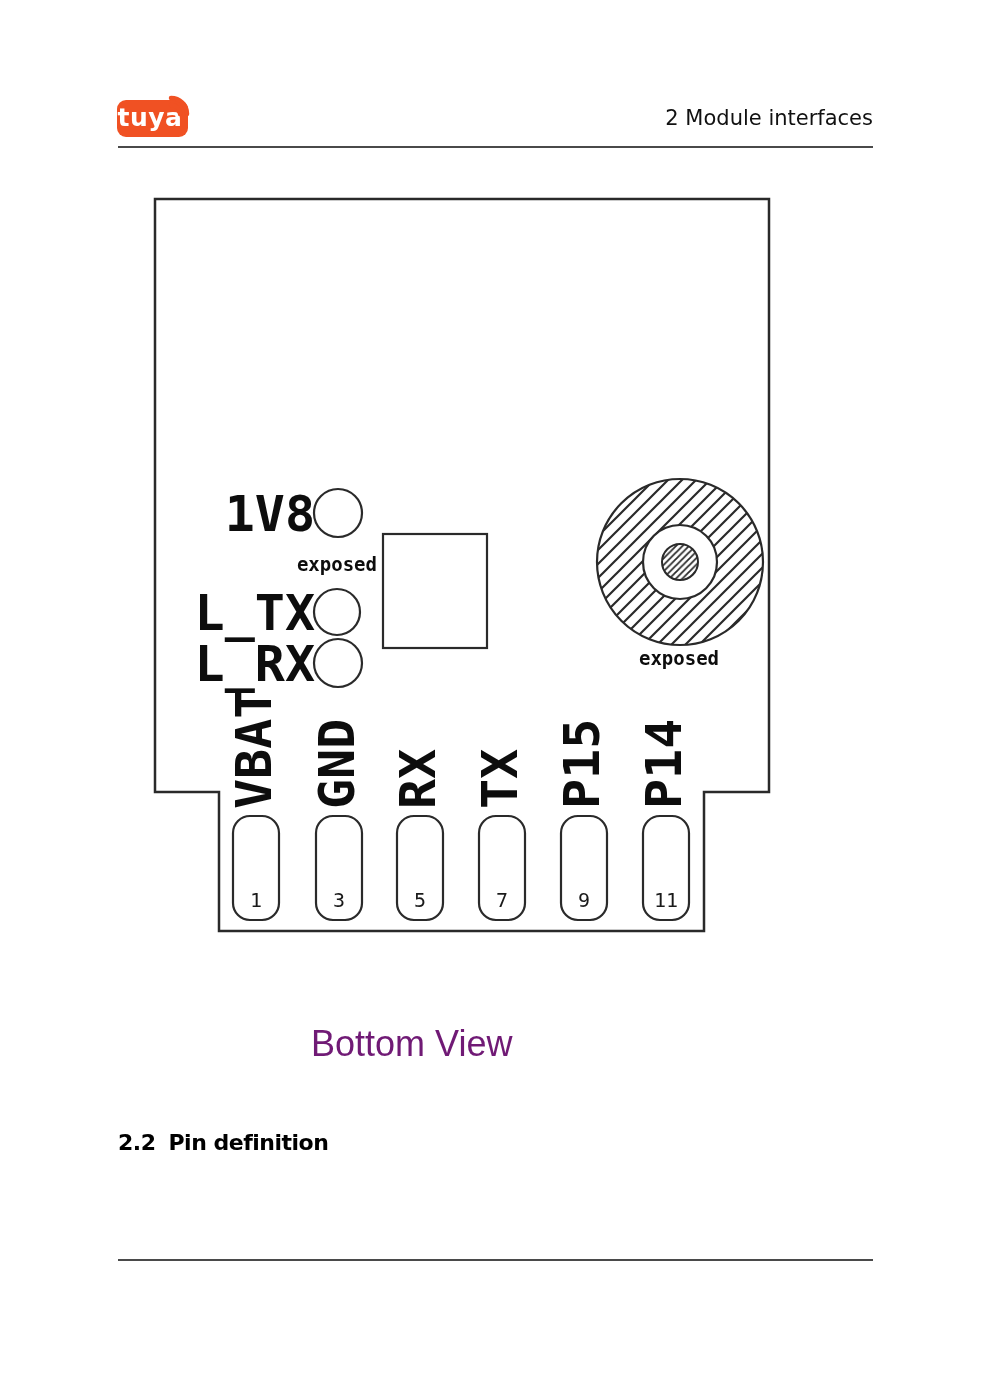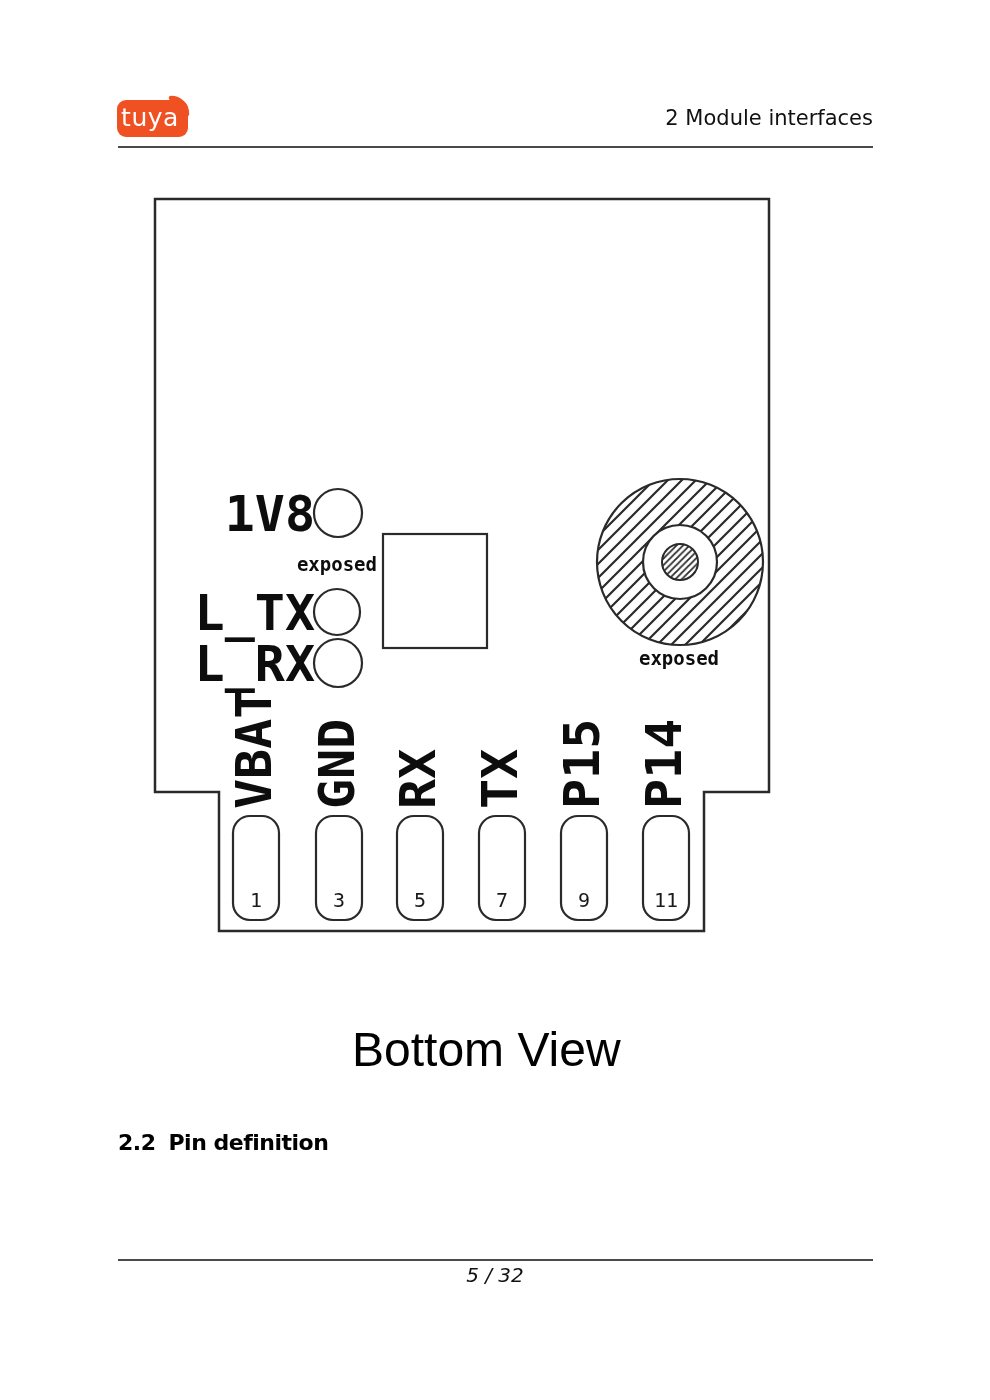--- a/index.html
+++ b/index.html
@@ -11,41 +11,41 @@
     font-family:"DejaVu Sans", sans-serif;
     overflow:hidden;
   }
   
   .logo{
     position:absolute;left:117px;top:100px;width:71px;height:37px;
     background:#F05123;border-radius:9px;
     display:flex;align-items:center;justify-content:center;
   }
   .logo-text{
-    color:#ffffff;font-weight:normal;font-size:25px;line-height:1;
+    color:#ffffff;font-weight:bold;font-size:25px;line-height:1;
     font-family:"DejaVu Sans", sans-serif;letter-spacing:0.5px;
     padding-right:5px;padding-bottom:2px;
   }
   .logo-arcs{position:absolute;left:156px;top:88px;}
   .header-title{
     position:absolute;right:117px;top:106px;
     font-size:21px;color:#111;
     font-family:"DejaVu Sans", sans-serif;white-space:nowrap;
   }
   .header-rule{
     position:absolute;left:118px;top:146px;width:755px;height:2px;background:#4a4a4a;
   }
   
   .diagram{position:absolute;left:0;top:0;}
   .cad-text{font-family:"DejaVu Sans Mono", monospace;font-weight:bold;fill:#0d0d0d;}
   .pin-num{font-family:"DejaVu Sans Mono", monospace;font-weight:normal;fill:#1a1a1a;}
   .caption{
     position:absolute;left:311px;top:1026px;
     font-family:"Liberation Sans", sans-serif;
-    font-size:48px;color:#000000;line-height:1;white-space:nowrap;margin-left:41px;
+    font-size:36px;color:#701a75;line-height:1;white-space:nowrap;
   }
   
   .section-heading{
     position:absolute;left:118px;top:1130px;
     font-weight:bold;font-size:22px;color:#000;
     font-family:"DejaVu Sans", sans-serif;letter-spacing:-0.5px;
     white-space:nowrap;
   }
   .section-heading .num{margin-right:13px;}
   
@@ -140,15 +140,14 @@
     </g>
   </svg>
 
   <div class="caption">Bottom View</div>
 
   <div class="section-heading">
     <span class="num">2.2</span><span>Pin definition</span>
   </div>
 
   <div class="footer-rule"></div>
-  <div class="footer-page">5 / 32</div>
 
 </div>
 
 </body></html>

